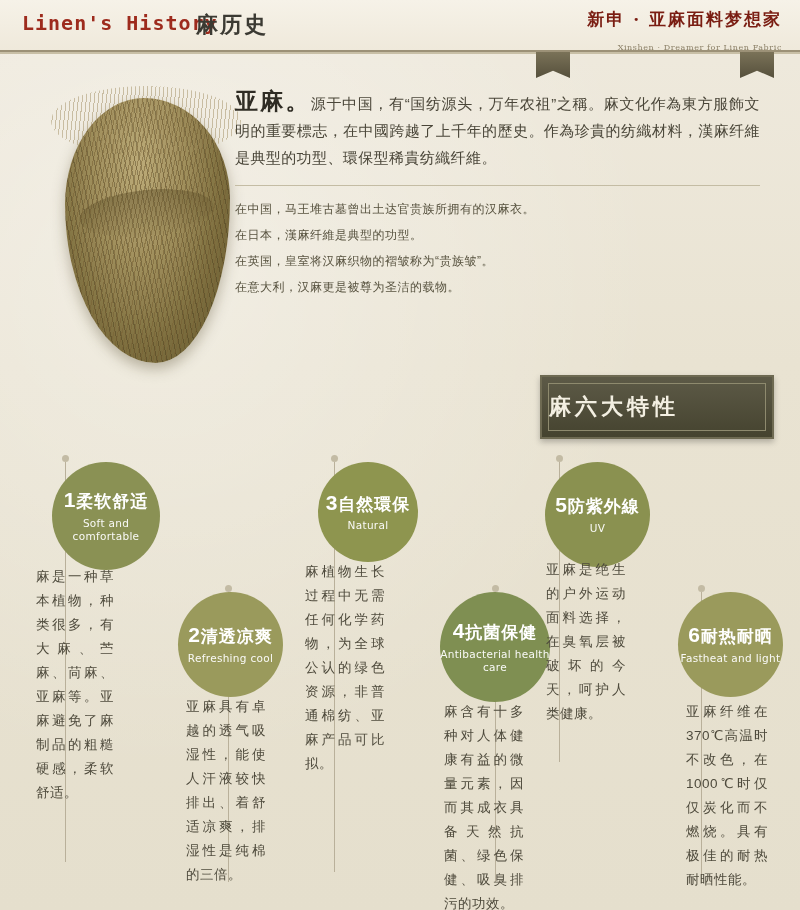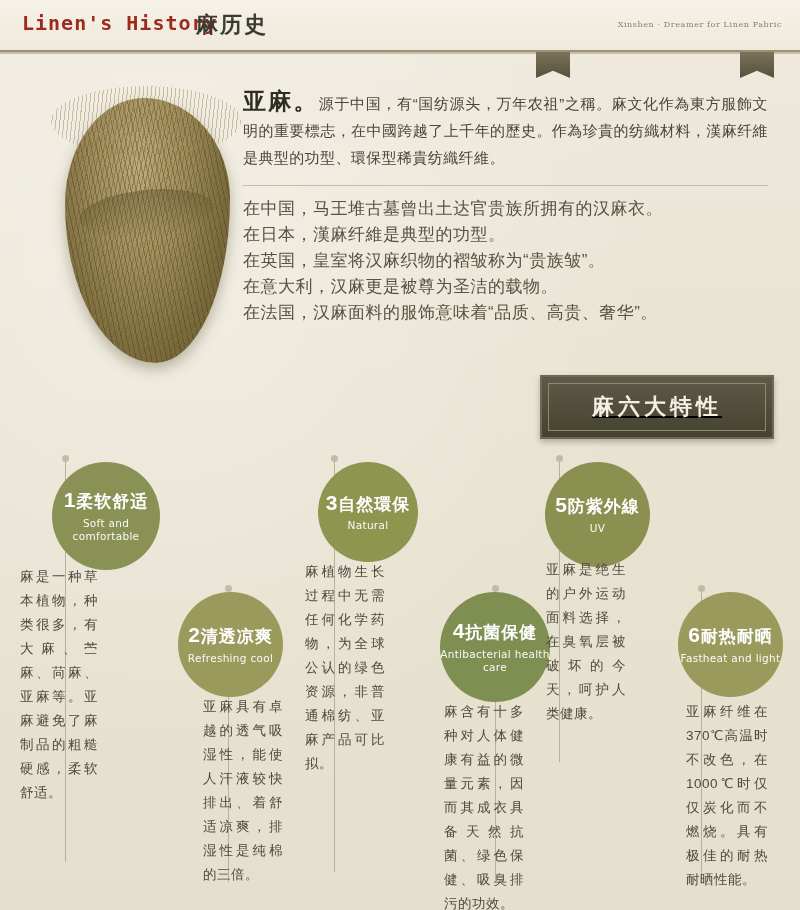--- a/index.html
+++ b/index.html
@@ -70,47 +70,47 @@
   }
   .fiber:after{
     content:"";position:absolute;left:14px;top:92px;width:135px;height:46px;
     border-radius:50%;
     background:linear-gradient(180deg, rgba(90,76,40,.45), rgba(140,124,80,.1));
     transform:rotate(-6deg);
   }
 
   
   .intro{
-    position:absolute;left:243px;top:88px;width:525px;
+    position:absolute;left:235px;top:88px;width:525px;
   }
   .intro-lead{
     font-size:15px;line-height:27px;color:#4a4639;text-align:justify;
     letter-spacing:.4px;
   }
   .intro-lead .big{
     font-size:23px;font-weight:bold;color:#2f2c24;letter-spacing:2px;
   }
   .rule{
     margin:14px 0 10px 0;height:1px;background:#c4bca4;width:100%;
   }
   .intro-list{
-    font-size:17px;line-height:26px;color:#57523f;letter-spacing:.5px;
+    font-size:12px;line-height:26px;color:#57523f;letter-spacing:.5px;
   }
 
   
   .banner{
     position:absolute;left:540px;top:375px;width:230px;height:60px;
     background:linear-gradient(180deg,#5d5a47 0%,#45432f 100%);
     border:2px solid #6e6a52;
     box-shadow:0 3px 6px rgba(0,0,0,.25);
   }
   .banner-inner{
     position:absolute;left:6px;top:6px;right:6px;bottom:6px;
     border:1px solid #8e8a6e;
-    display:flex;align-items:center;justify-content:center;text-decoration:underline;
+    display:flex;align-items:center;
   }
   .banner-text{
     color:#f3efe2;font-size:22px;font-weight:bold;letter-spacing:4px;
   }
   .ribbon-l,.ribbon-r{
     position:absolute;top:52px;width:34px;height:26px;
     background:linear-gradient(180deg,#7a7258,#56503c);
   }
   .ribbon-l{left:536px;clip-path:polygon(0 0,100% 0,100% 100%,50% 72%,0 100%);}
   .ribbon-r{left:740px;clip-path:polygon(0 0,100% 0,100% 100%,50% 72%,0 100%);}
@@ -143,71 +143,71 @@
 </style>
 </head>
 <body>
 
 <div class="page">
 
   <div class="header">
     <div class="hdr-title-en">Linen's History</div>
     <div class="hdr-title-cn">麻历史</div>
     <div class="brand">
+      <div class="brand-cn">新申 · 亚麻面料梦想家</div>
       <div class="brand-en">Xinshen · Dreamer for Linen Fabric</div>
     </div>
   </div>
 
   <div class="hero-img">
     <div class="fiber"></div>
   </div>
 
   <div class="intro">
     <div class="intro-lead">
       <span class="big">亚麻。</span><span>源于中国，有“国纺源头，万年农祖”之稱。麻文化作為東方服飾文明的重要標志，在中國跨越了上千年的歷史。作為珍貴的纺織材料，漢麻纤維是典型的功型、環保型稀貴纺織纤維。</span>
     </div>
     <div class="rule"></div>
     <div class="intro-list">
       <div>在中国，马王堆古墓曾出土达官贵族所拥有的汉麻衣。</div>
       <div>在日本，漢麻纤維是典型的功型。</div>
       <div>在英国，皇室将汉麻织物的褶皱称为“贵族皱”。</div>
       <div>在意大利，汉麻更是被尊为圣洁的载物。</div>
-      <div>在法国，汉麻面料的服饰意味着“品质、高贵、奢华”。</div>
     </div>
   </div>
 
   <div class="ribbon-l"></div>
   <div class="ribbon-r"></div>
   <div class="banner">
     <div class="banner-inner">
       <div class="banner-text">麻六大特性</div>
     </div>
   </div>
 
   <div class="dot" style="left:62px;top:455px;"></div>
   <div class="stem" style="left:65px;top:462px;height:400px;"></div>
   <div class="bubble" id="b1" style="left:52px;top:462px;width:108px;height:108px;background:#8a9154;">
     <div class="b-title">
       <span class="num">1</span>
         <span>柔软舒适</span>
     </div>
     <div class="b-sub">Soft and comfortable</div>
   </div>
-  <div class="col-text" style="left:20px;top:565px;width:78px;">麻是一种草本植物，种类很多，有大麻、苎麻、苘麻、亚麻等。亚麻避免了麻制品的粗糙硬感，柔软舒适。</div>
+  <div class="col-text" style="left:36px;top:565px;width:78px;">麻是一种草本植物，种类很多，有大麻、苎麻、苘麻、亚麻等。亚麻避免了麻制品的粗糙硬感，柔软舒适。</div>
 
   <div class="dot" style="left:225px;top:585px;"></div>
   <div class="stem" style="left:228px;top:592px;height:290px;"></div>
   <div class="bubble" style="left:178px;top:592px;width:105px;height:105px;background:#9a9a5c;">
     <div class="b-title">
       <span class="num">2</span>
         <span>清透凉爽</span>
     </div>
     <div class="b-sub">Refreshing cool</div>
   </div>
-  <div class="col-text" style="left:186px;top:695px;width:80px;margin-left:17px;">亚麻具有卓越的透气吸湿性，能使人汗液较快排出、着舒适凉爽，排湿性是纯棉的三倍。</div>
+  <div class="col-text" style="left:186px;top:695px;width:80px;">亚麻具有卓越的透气吸湿性，能使人汗液较快排出、着舒适凉爽，排湿性是纯棉的三倍。</div>
 
   <div class="dot" style="left:331px;top:455px;"></div>
   <div class="stem" style="left:334px;top:462px;height:410px;"></div>
   <div class="bubble" style="left:318px;top:462px;width:100px;height:100px;background:#8e954f;">
     <div class="b-title">
       <span class="num">3</span>
         <span>自然環保</span>
     </div>
     <div class="b-sub">Natural</div>
   </div>

